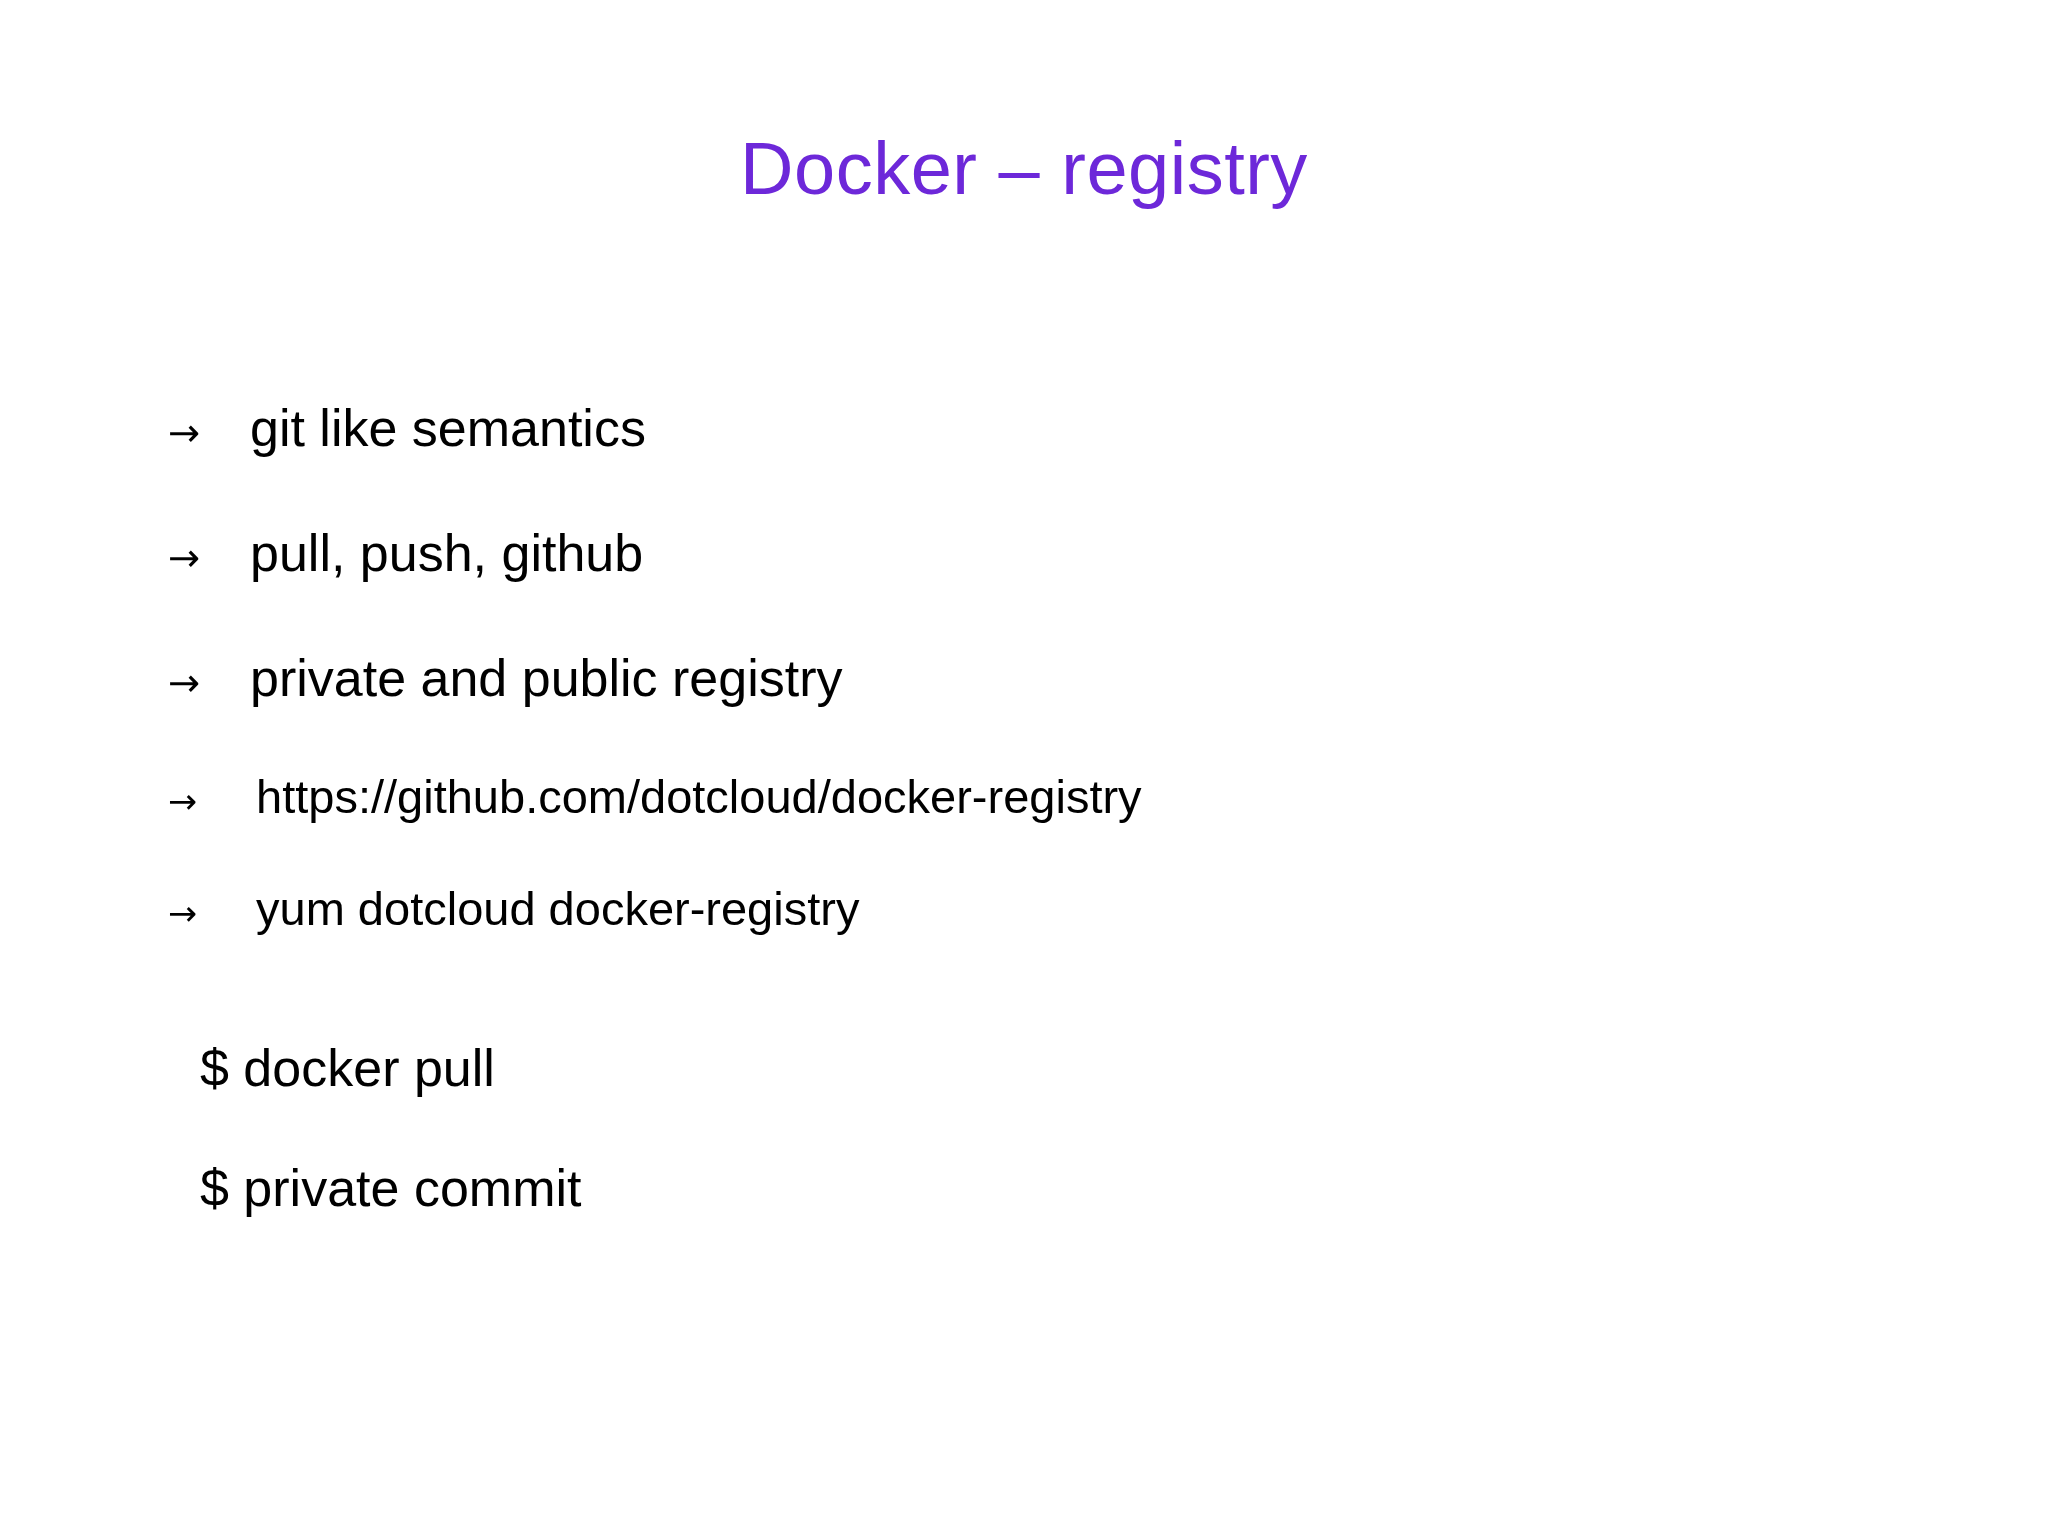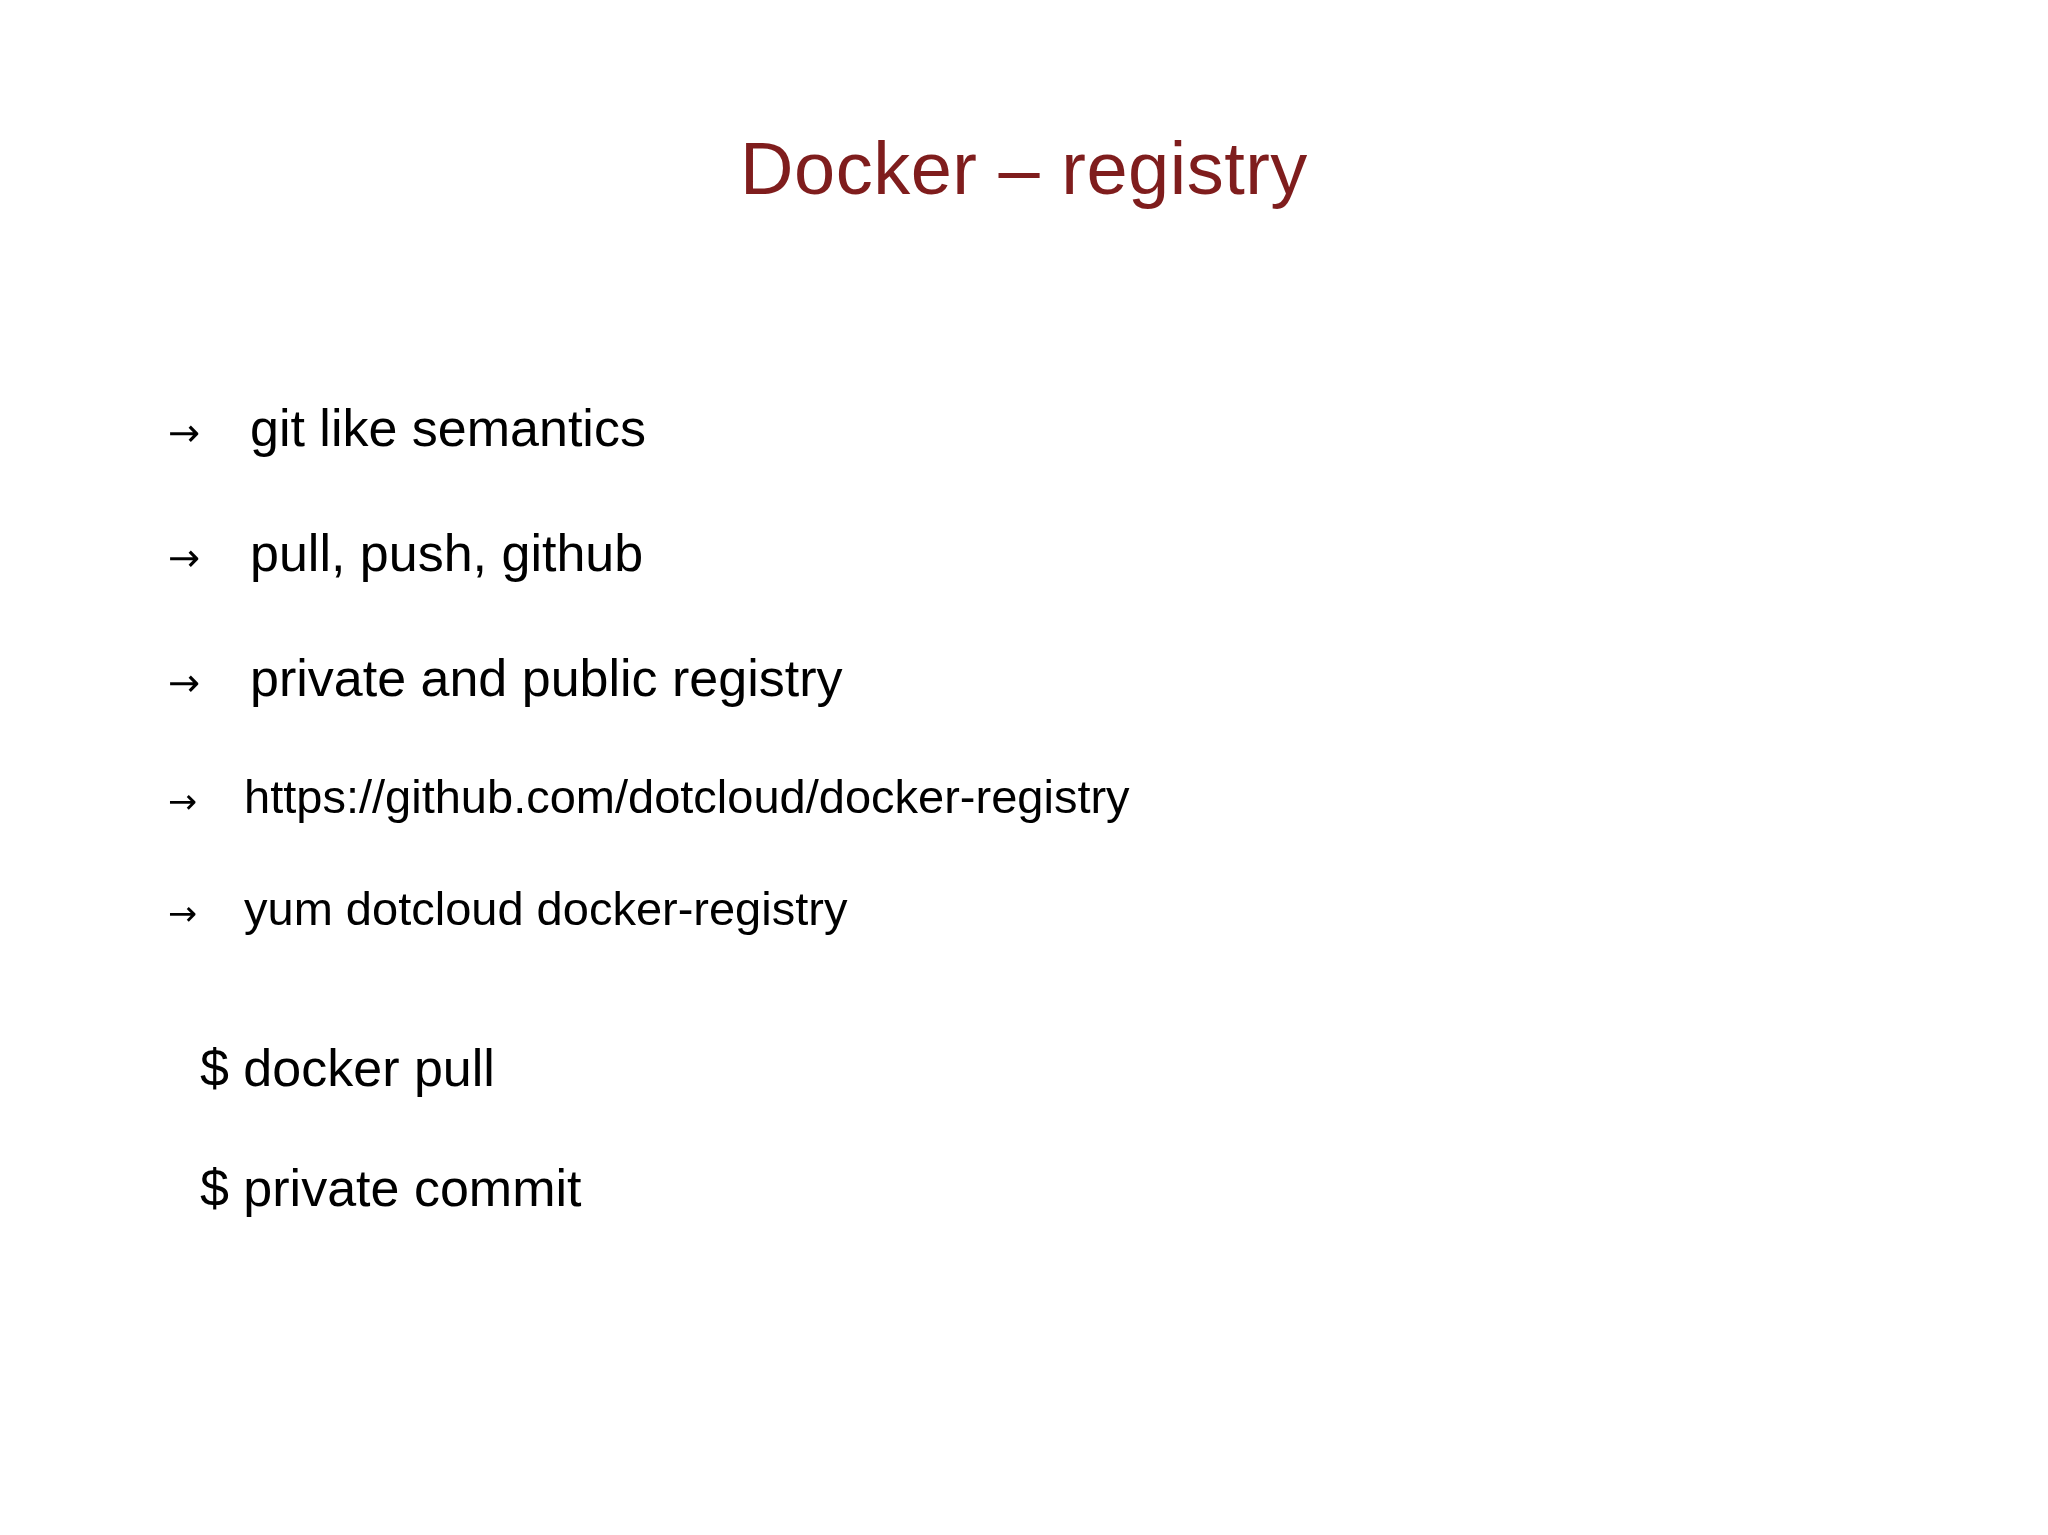--- a/index.html
+++ b/index.html
@@ -26,21 +26,21 @@
   
   .slide-title {
     position: absolute;
     left: 0;
     top: 78px;
     width: 2048px;
     text-align: center;
     font-size: 74px;
     line-height: 1.1;
     font-weight: 400;
-    color: #7f1d1d;
+    color: #6d28d9;
     letter-spacing: 0.5px;
     white-space: nowrap;
   }
 
   
   .bullet-list {
     position: absolute;
     left: 168px;
     top: 368px;
     width: 1800px;
@@ -71,21 +71,21 @@
     font-family: "DejaVu Sans", sans-serif;
   }
 
   .bullet-text {
     display: inline-block;
     color: #000000;
   }
 
   
   .bullet-row.size-lg .bullet-text { padding-left: 10px; }
-  .bullet-row.size-sm .bullet-text { padding-left: 4px; }
+  .bullet-row.size-sm .bullet-text { padding-left: 4px; margin-left: 12px; }
 
   
   .command-block {
     position: absolute;
     left: 200px;
     top: 1008px;
     width: 1400px;
   }
 
   .command-line {

